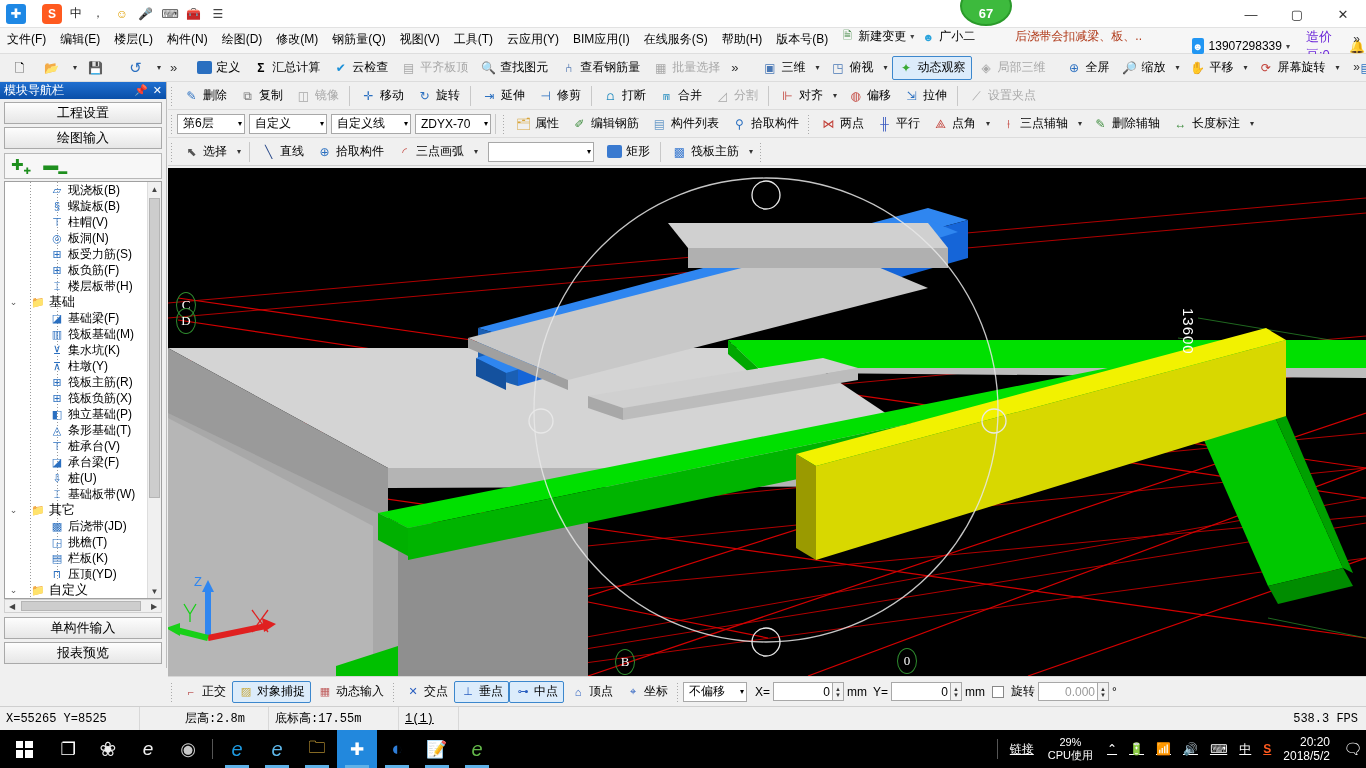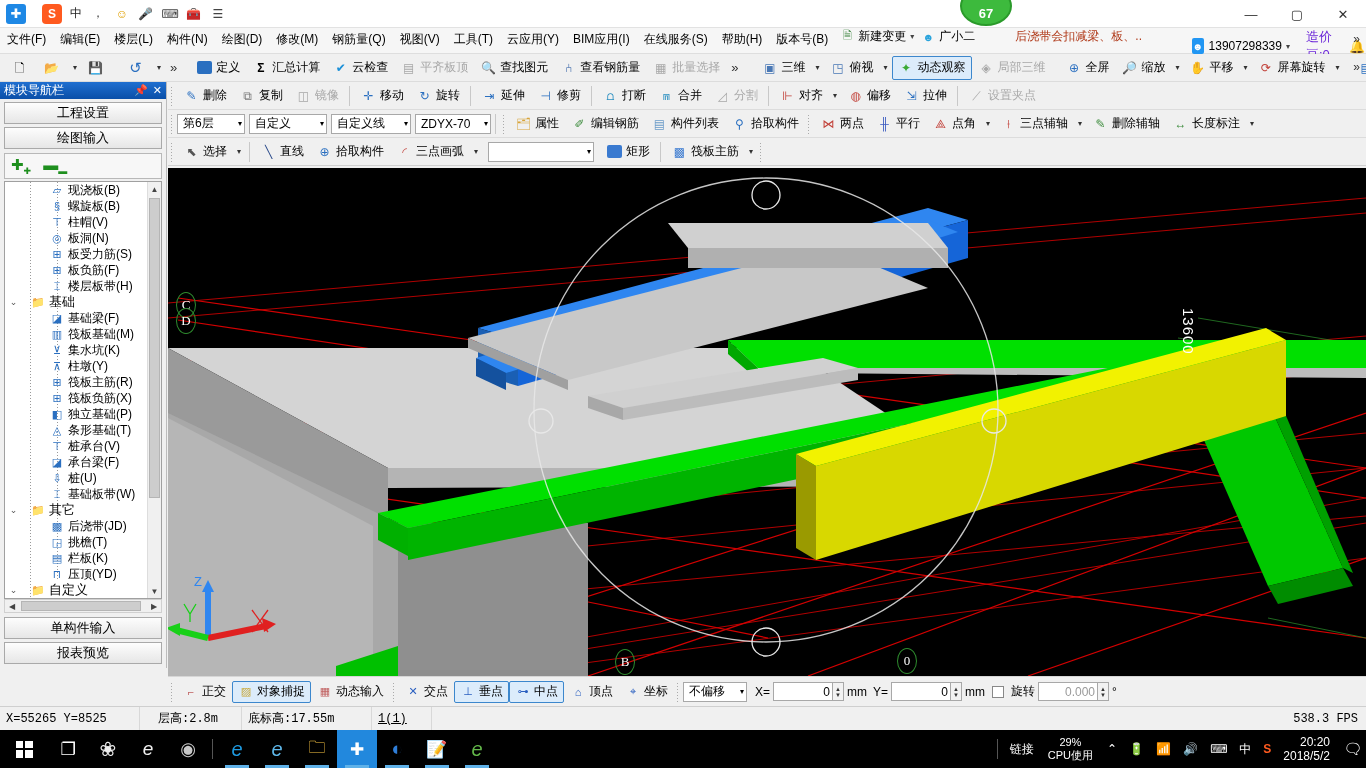--- a/index.html
+++ b/index.html
@@ -259,21 +259,21 @@
   .mic { color: #cfcfcf; font-size: 13px; }
   .tbicon {
     width: 40px; height: 38px; display: flex; align-items: center; justify-content: center;
     position: relative; font-size: 17px;
   }
   .tbicon.open::after {
     content: ""; position: absolute; bottom: 0; left: 8px; right: 8px; height: 3px; background: #5fb1e8;
   }
   .tbicon.active { background: #3c3c3c; }
   .tray { margin-left: auto; display: flex; align-items: center; height: 38px; color: #fff; }
-  .tray .itm { padding: 0 6px; font-size: 12px; display:flex;align-items:center;height:38px; }
+  .tray .itm { padding: 0 6px; font-size: 12px; display:flex;align-items:center;height:38px;text-decoration:underline; }
   .cpu { text-align: center; line-height: 13px; font-size: 11px; padding: 0 8px; }
   .clock { text-align: right; line-height: 14px; font-size: 12px; padding: 0 10px 0 6px;}
   .actioncenter { width: 26px; display:flex;align-items:center;justify-content:center; font-size: 15px;}
 </style>
 </head>
 <body>
 
 <div id="app">
 
   <div class="titlebar">
@@ -965,21 +965,21 @@
     <div class="spin">
         <span>▲</span>
         <span>▼</span>
       </div>
     <span class="unit">°</span>
   </div>
 
   <div class="statusbar">
     <div class="sb-cell" style="width:140px;">X=55265  Y=8525</div>
     <div class="sb-cell" style="width:10px;border:none;"></div>
-    <div class="sb-cell" style="width:90px;">层高:2.8m</div>
+    <div class="sb-cell" style="width:90px;margin-left:27px;">层高:2.8m</div>
     <div class="sb-cell" style="width:130px;">底标高:17.55m</div>
     <div class="sb-cell" style="width:60px;text-decoration:underline;">1(1)</div>
     <div class="sb-fps">538.3 FPS</div>
   </div>
 
   <div class="taskbar">
     <div class="startbtn">
       <span class="winlogo">
           <i></i>
           <i></i>

